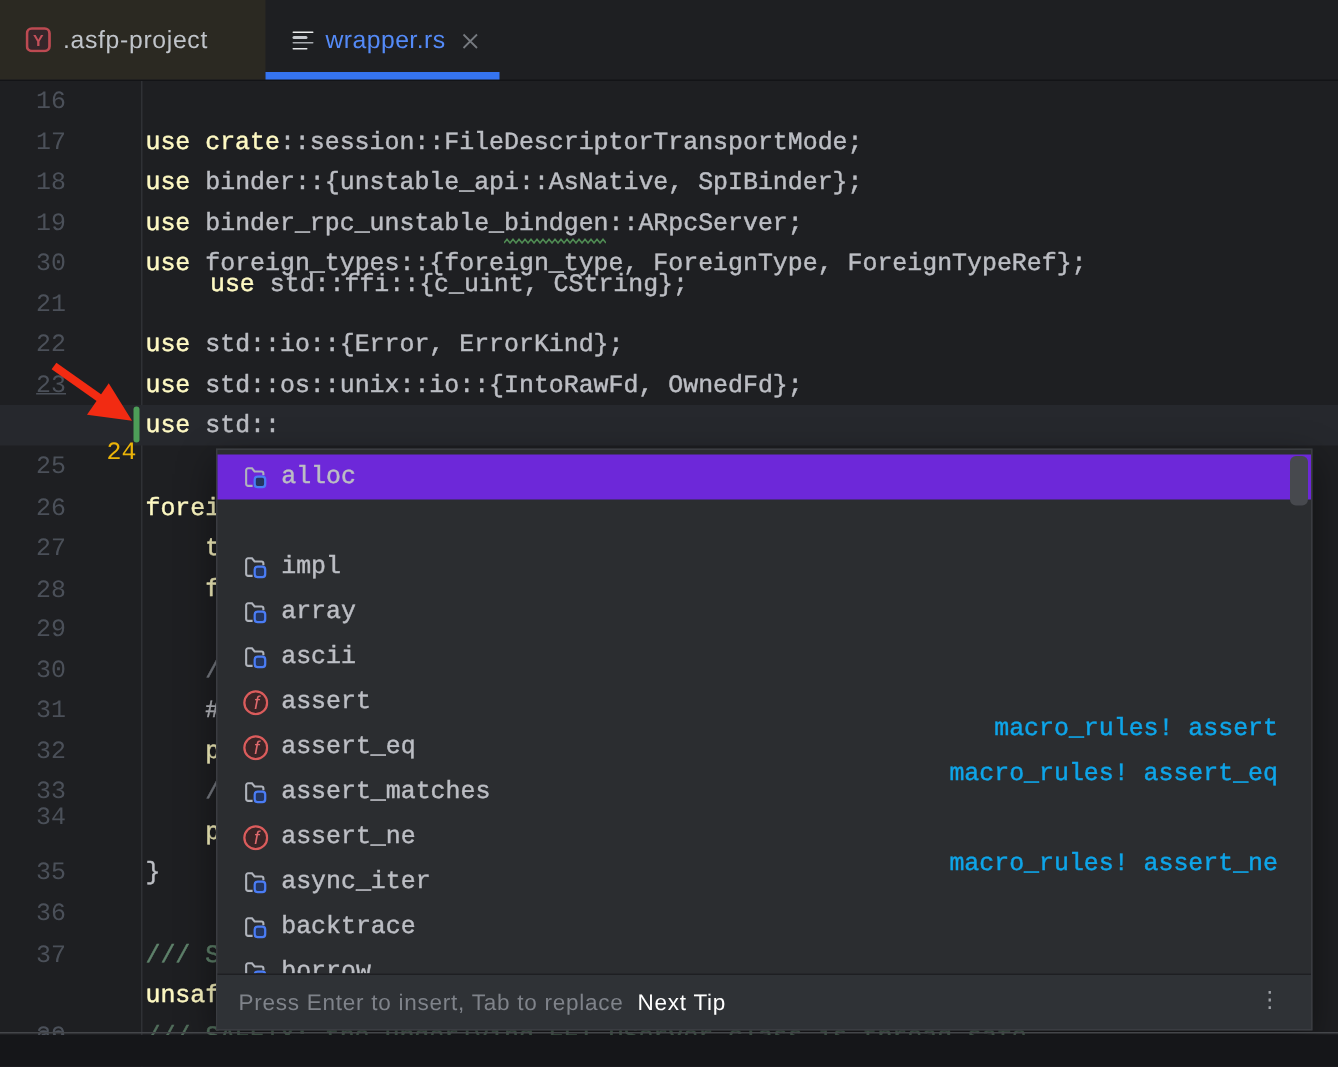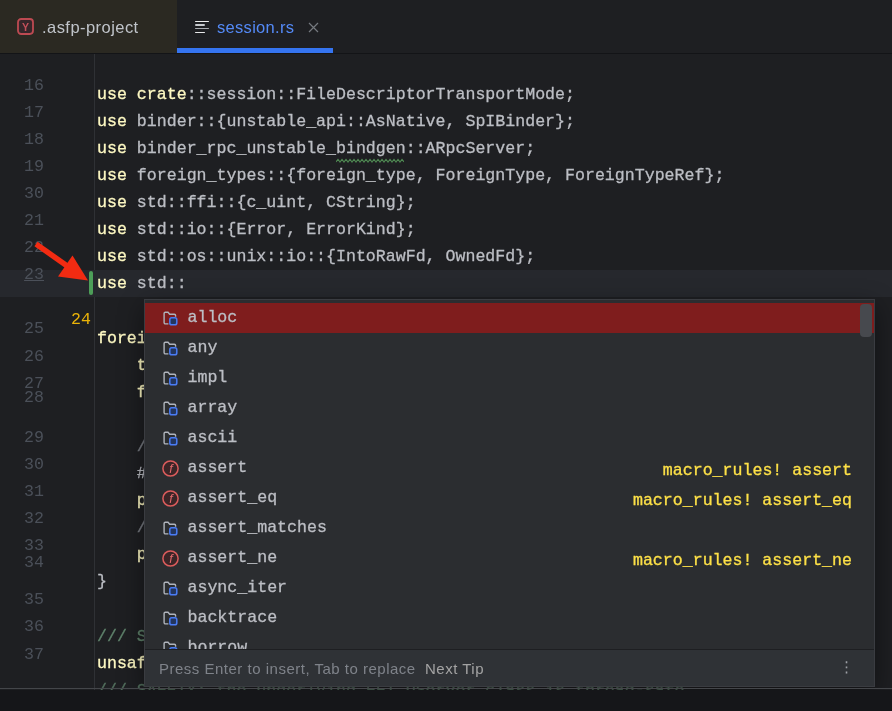--- a/index.html
+++ b/index.html
@@ -1,43 +1,43 @@
 <!DOCTYPE html>
 <html><head>
 <meta charset="utf-8">
 <style>
   html,body{margin:0;padding:0;width:892px;height:711px;background:#1e1f22;overflow:hidden;}
   body{position:relative;font-family:"Liberation Mono",monospace;}
-  .ln{position:absolute;left:0;width:44px;text-align:right;font:16.6px/27.1px "Liberation Mono",monospace;color:#4b5059;margin-top:18px;}
+  .ln{position:absolute;left:0;width:44px;text-align:right;font:16.6px/27.1px "Liberation Mono",monospace;color:#4b5059;}
   .cl{position:absolute;left:97px;font:16.6px/27.1px "Liberation Mono",monospace;color:#bcbec4;white-space:pre;-webkit-text-stroke:0.3px currentColor;}
   .kw{color:#fef9c3;}
   .doc{color:#5f826b;}
   .cmt{color:#7a7e85;}
   .row{position:absolute;left:0;width:100%;height:30px;}
   .rtxt{position:absolute;left:42.5px;top:2px;font:16.6px/26px "Liberation Mono",monospace;color:#bcbec4;white-space:pre;-webkit-text-stroke:0.3px currentColor;}
-  .rhint{position:absolute;right:22px;top:5px;font:16.6px/26px "Liberation Mono",monospace;color:#fde047;-webkit-text-stroke:0.3px currentColor;}
+  .rhint{position:absolute;right:22px;top:20px;font:16.6px/26px "Liberation Mono",monospace;color:#0ea5e9;-webkit-text-stroke:0.3px currentColor;}
   .ricon{position:absolute;left:16.5px;top:6.5px;width:17px;height:17px;}
 </style>
 </head>
 <body>
 
 <div style="position:absolute;left:0;top:0;width:892px;height:53px;background:#1e1f22;border-bottom:1px solid #131417;"></div>
 <div style="position:absolute;left:0;top:0;width:177px;height:53px;background:#2b2922;"></div>
 
 <svg style="position:absolute;left:16.5px;top:18.2px;" width="17" height="17" viewBox="0 0 17 17">
   <rect x="1" y="1" width="15" height="15" rx="3.2" fill="#35262a" stroke="#bd4a52" stroke-width="1.8"></rect>
   <text x="8.6" y="12.6" text-anchor="middle" font-family="Liberation Sans" font-weight="bold" font-size="10.6" fill="#c3505a">Y</text>
 </svg>
 <div style="position:absolute;left:42px;top:16.5px;font:16.5px/20px 'Liberation Sans',sans-serif;letter-spacing:0.45px;color:#c0c4ca;">.asfp-project</div>
 
 <div style="position:absolute;left:194.5px;top:20.5px;width:14.5px;height:1.5px;background:#eceded;border-radius:1px;"></div>
 <div style="position:absolute;left:194.5px;top:24.2px;width:10px;height:1.5px;background:#c6c9cd;border-radius:1px;"></div>
 <div style="position:absolute;left:194.5px;top:27.9px;width:14.5px;height:1.5px;background:#a8abb0;border-radius:1px;"></div>
 <div style="position:absolute;left:194.5px;top:31.6px;width:10.5px;height:1.5px;background:#e6e7e9;border-radius:1px;"></div>
-<div style="position:absolute;left:217px;top:16.5px;font:16.5px/20px 'Liberation Sans',sans-serif;letter-spacing:0.3px;color:#548af7;">session.rs</div>
+<div style="position:absolute;left:217px;top:16.5px;font:16.5px/20px 'Liberation Sans',sans-serif;letter-spacing:0.3px;color:#548af7;">wrapper.rs</div>
 
 <svg style="position:absolute;left:307.5px;top:21.5px;" width="11" height="11" viewBox="0 0 11 11">
   <path d="M1 1 L10 10 M10 1 L1 10" stroke="#75797f" stroke-width="1.2"></path>
 </svg>
 
 <div style="position:absolute;left:177px;top:48px;width:155.6px;height:5px;background:#3574f0;"></div>
 
 <div style="position:absolute;left:93.5px;top:54px;width:1px;height:657px;background:#2f3135;"></div>
 
 <div style="position:absolute;left:0;top:270.3px;width:892px;height:27.1px;background:#26282d;"></div>
@@ -47,38 +47,38 @@
 <div class="ln" style="top:107.8px;">18</div>
 <div class="ln" style="top:134.9px;">19</div>
 <div class="ln" style="top:162.0px;">30</div>
 <div class="ln" style="top:189.0px;">21</div>
 <div class="ln" style="top:216.1px;">22</div>
 <div class="ln" style="top:243.2px;text-decoration:underline;">23</div>
 <div class="ln" style="top:288px;color:#eab308;padding-left:47px;">24</div>
 <div class="ln" style="top:297.4px;">25</div>
 <div class="ln" style="top:324.5px;">26</div>
 <div class="ln" style="top:351.6px;">27</div>
-<div class="ln" style="top:366px;">28</div>
+<div class="ln" style="top:380px;">28</div>
 <div class="ln" style="top:405.7px;">29</div>
 <div class="ln" style="top:432.8px;">30</div>
 <div class="ln" style="top:459.9px;">31</div>
 <div class="ln" style="top:487.0px;">32</div>
 <div class="ln" style="top:514.1px;">33</div>
 <div class="ln" style="top:531px;">34</div>
 <div class="ln" style="top:568.3px;">35</div>
 <div class="ln" style="top:595.4px;">36</div>
 <div class="ln" style="top:622.5px;">37</div>
 <div class="ln" style="top:680px;">38</div>
 <div class="ln" style="top:676.6px;">39</div>
 
 <div class="cl" style="top:80.7px;"><span class="kw">use crate</span>::session::FileDescriptorTransportMode;</div>
 <div class="cl" style="top:107.8px;"><span class="kw">use </span>binder::{unstable_api::AsNative, SpIBinder};</div>
 <div class="cl" style="top:134.9px;"><span class="kw">use </span>binder_rpc_unstable_bindgen::ARpcServer;</div>
 <div class="cl" style="top:162.0px;"><span class="kw">use </span>foreign_types::{foreign_type, ForeignType, ForeignTypeRef};</div>
-<div class="cl" style="top:189.0px;"><span class="kw">use </span>std::ffi::{c_uint, CString};</div>
+<div class="cl" style="top:176px;margin-left:43px;"><span class="kw">use </span>std::ffi::{c_uint, CString};</div>
 <div class="cl" style="top:216.1px;"><span class="kw">use </span>std::io::{Error, ErrorKind};</div>
 <div class="cl" style="top:243.2px;"><span class="kw">use </span>std::os::unix::io::{IntoRawFd, OwnedFd};</div>
 <div class="cl" style="top:270.3px;"><span class="kw">use </span>std::</div>
 <div class="cl" style="top:324.5px;"><span class="kw">foreign_type!</span> {</div>
 <div class="cl" style="top:351.6px;">    <span class="kw">type </span>CType = ffi::ASFPHandle;</div>
 <div class="cl" style="top:378.7px;">    <span class="kw">fn </span>drop = ffi::handle_drop;</div>
 <div class="cl" style="top:432.8px;">    <span class="cmt">// comment</span></div>
 <div class="cl" style="top:459.9px;">    #[allow(dead_code)]</div>
 <div class="cl" style="top:487.0px;">    <span class="kw">pub </span>struct Handle;</div>
 <div class="cl" style="top:514.1px;">    <span class="cmt">// reference</span></div>
@@ -93,33 +93,26 @@
 </svg>
 
 <div style="position:absolute;left:88.5px;top:270.5px;width:4.5px;height:24px;background:#4d9e58;border-radius:2px;"></div>
 
 <svg style="position:absolute;left:20px;top:225px;" width="80" height="65" viewBox="0 0 80 65">
   <line x1="16" y1="19" x2="50" y2="43" stroke="#f22b12" stroke-width="5.5"></line>
   <polygon points="52.5,30.5 38,51.5 68,55.5" fill="#f22b12"></polygon>
 </svg>
 
 <div style="position:absolute;left:144px;top:298.5px;width:731px;height:388px;background:#2b2d30;border:1px solid #3a3c41;box-sizing:border-box;box-shadow:0 8px 24px rgba(0,0,0,0.45);">
-  <div class="row" style="top:3.5px;background:#7f1d1d;">
+  <div class="row" style="top:3.5px;background:#6d28d9;">
     <svg class="ricon" viewBox="0 0 17 17">
         <path d="M2.1 6 V12.6 A1.3 1.3 0 0 0 3.4 13.9 H6.4 M2.1 6 V3.5 A1.3 1.3 0 0 1 3.4 2.2 H6 L7.7 4.3 H12.3 A1.3 1.3 0 0 1 13.6 5.6 V6.8" fill="none" stroke="#b0b4bc" stroke-width="1.4"></path>
         <rect x="7.8" y="7.8" width="7" height="7" rx="1.9" fill="#24365e" stroke="#4a7cf5" stroke-width="1.5"></rect>
       </svg>
     <div class="rtxt">alloc</div>
-  </div>
-  <div class="row" style="top:33.5px;">
-    <svg class="ricon" viewBox="0 0 17 17">
-        <path d="M2.1 6 V12.6 A1.3 1.3 0 0 0 3.4 13.9 H6.4 M2.1 6 V3.5 A1.3 1.3 0 0 1 3.4 2.2 H6 L7.7 4.3 H12.3 A1.3 1.3 0 0 1 13.6 5.6 V6.8" fill="none" stroke="#b0b4bc" stroke-width="1.4"></path>
-        <rect x="7.8" y="7.8" width="7" height="7" rx="1.9" fill="#24365e" stroke="#4a7cf5" stroke-width="1.5"></rect>
-      </svg>
-    <div class="rtxt">any</div>
   </div>
   <div class="row" style="top:63.5px;">
     <svg class="ricon" viewBox="0 0 17 17">
         <path d="M2.1 6 V12.6 A1.3 1.3 0 0 0 3.4 13.9 H6.4 M2.1 6 V3.5 A1.3 1.3 0 0 1 3.4 2.2 H6 L7.7 4.3 H12.3 A1.3 1.3 0 0 1 13.6 5.6 V6.8" fill="none" stroke="#b0b4bc" stroke-width="1.4"></path>
         <rect x="7.8" y="7.8" width="7" height="7" rx="1.9" fill="#24365e" stroke="#4a7cf5" stroke-width="1.5"></rect>
       </svg>
     <div class="rtxt">impl</div>
   </div>
   <div class="row" style="top:93.5px;">
     <svg class="ricon" viewBox="0 0 17 17">
@@ -184,19 +177,19 @@
     <svg class="ricon" viewBox="0 0 17 17">
         <path d="M2.1 6 V12.6 A1.3 1.3 0 0 0 3.4 13.9 H6.4 M2.1 6 V3.5 A1.3 1.3 0 0 1 3.4 2.2 H6 L7.7 4.3 H12.3 A1.3 1.3 0 0 1 13.6 5.6 V6.8" fill="none" stroke="#b0b4bc" stroke-width="1.4"></path>
         <rect x="7.8" y="7.8" width="7" height="7" rx="1.9" fill="#24365e" stroke="#4a7cf5" stroke-width="1.5"></rect>
       </svg>
     <div class="rtxt">borrow</div>
   </div>
 
   <div style="position:absolute;right:2px;top:4px;width:12px;height:33px;background:#47494e;border-radius:4px;"></div>
 
   <div style="position:absolute;left:0;bottom:0;width:100%;height:36.5px;background:#2f3236;border-top:1px solid #1e1f22;box-sizing:border-box;">
-    <div style="position:absolute;left:14px;top:9px;font:15px/19px 'Liberation Sans',sans-serif;letter-spacing:0.5px;color:#7f838a;">Press Enter to insert, Tab to replace <span style="color:#a3a3a3;">&nbsp;Next Tip</span></div>
+    <div style="position:absolute;left:14px;top:9px;font:15px/19px 'Liberation Sans',sans-serif;letter-spacing:0.5px;color:#7f838a;">Press Enter to insert, Tab to replace <span style="color:#ffffff;">&nbsp;Next Tip</span></div>
     <div style="position:absolute;right:20px;top:8px;font:15px/18px 'Liberation Sans',sans-serif;color:#9da0a6;letter-spacing:0;">⋮</div>
   </div>
 </div>
 
 <div style="position:absolute;left:0;top:688.4px;width:892px;height:1.1px;background:#44464a;"></div>
 <div style="position:absolute;left:0;top:689.5px;width:892px;height:21.5px;background:#151619;"></div>
 
 </body></html>

